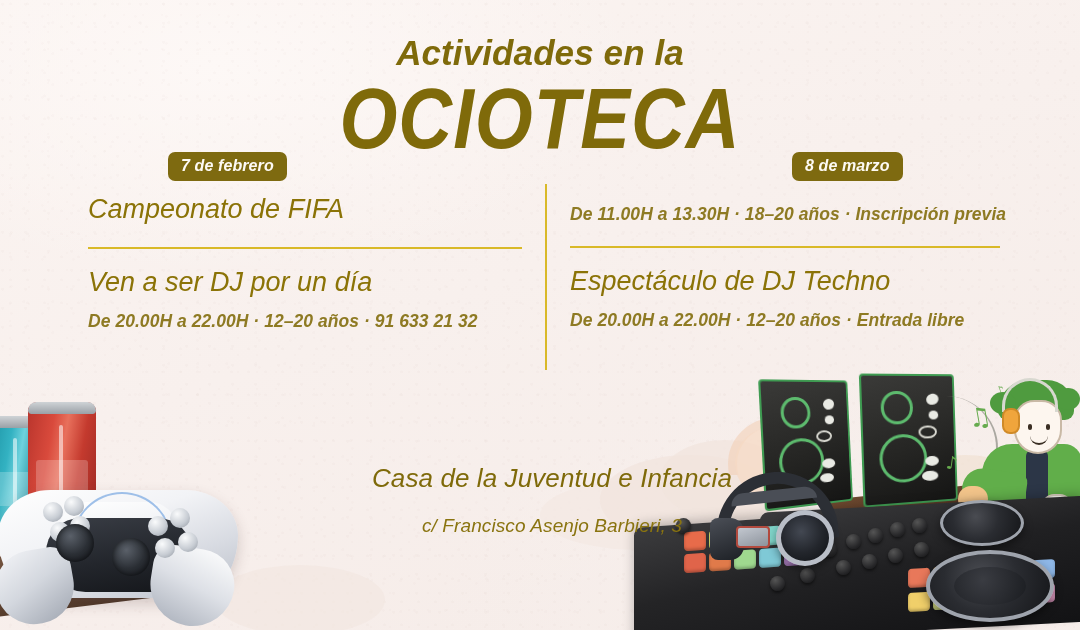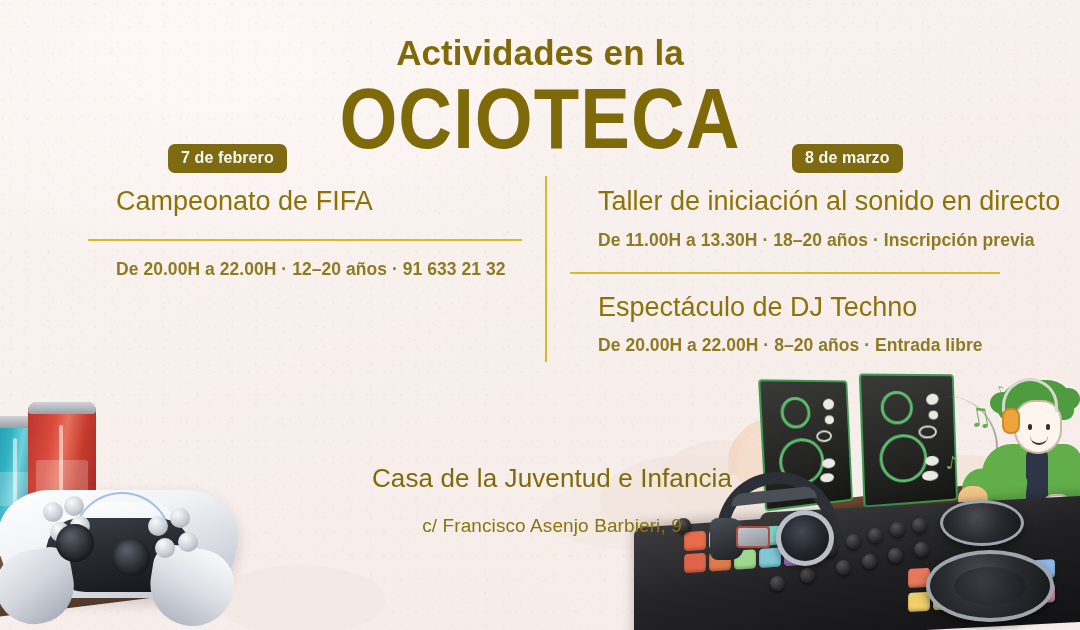--- a/index.html
+++ b/index.html
@@ -13,20 +13,21 @@
 
   
   #poster {
     position:absolute; inset:0;
     width:1080px; height:630px;
     background:
       radial-gradient(ellipse 600px 300px at 20% 10%, #fdf8f6 0%, rgba(253,248,246,0) 70%),
       radial-gradient(ellipse 700px 400px at 85% 95%, #f7efec 0%, rgba(247,239,236,0) 70%),
       linear-gradient(160deg,#fbf4f1 0%, #f8f0ed 45%, #f5ebe7 100%);
     overflow:hidden;
+    font-style:italic;
   }
   .grain {
     position:absolute; inset:0;
     opacity:.5;
     background-image:
       radial-gradient(circle at 12% 22%, rgba(200,175,165,.10) 0 1.4px, transparent 1.6px),
       radial-gradient(circle at 37% 61%, rgba(200,175,165,.09) 0 1.2px, transparent 1.5px),
       radial-gradient(circle at 63% 17%, rgba(200,175,165,.10) 0 1.3px, transparent 1.6px),
       radial-gradient(circle at 82% 73%, rgba(200,175,165,.08) 0 1.4px, transparent 1.7px),
       radial-gradient(circle at 52% 88%, rgba(200,175,165,.09) 0 1.2px, transparent 1.5px);
@@ -56,39 +57,39 @@
     line-height:1.08;
   }
   .title-lg {
     font-family:"Liberation Sans Narrow","Liberation Sans",sans-serif;
     font-size:73px; font-weight:900; color:#7f6a0a;
     letter-spacing:1px; line-height:1.05; margin-top:2px;
     transform:scaleX(1.02) scaleY(1.18); transform-origin:center top;
   }
 
   
-  .cols { position:absolute; left:0; top:144px; width:1080px; height:230px; }
+  .cols { position:absolute; left:0; top:152px; width:1080px; height:230px; }
   .divider-v {
     position:absolute; left:545px; top:32px; width:2px; height:186px;
     background:#d9b928;
   }
   .col { position:absolute; top:0; }
   .col-left  { left:88px;  width:440px; }
   .col-right { left:570px; width:470px; }
 
   .badge-row { height:32px; }
   .badge {
     display:inline-block; background:#7e6a10; color:#fdfaf4;
     font-size:16px; font-weight:600; letter-spacing:.1px;
     padding:5px 13px 6px; border-radius:7px; white-space:nowrap;
   }
   .col-left  .badge-row { text-align:left;  padding-left:80px; }
   .col-right .badge-row { text-align:left;  padding-left:222px; }
 
-  .event { margin-top:0;margin-left:28px; }
+  .event { margin-top:0; }
   .ev-title {
     font-size:27px; font-weight:400; color:#8b7307;
     line-height:1.25; letter-spacing:0px; white-space:nowrap;
   }
   .ev-meta {
     font-size:17.5px; font-weight:600; color:#8e7a23;
     line-height:1.3; margin-top:10px; letter-spacing:.05px; white-space:nowrap;
   }
   .divider-h {
     height:2px; background:#d9b928; margin:20px 0 17px 0;
@@ -348,43 +349,43 @@
 
     <div class="col col-left">
       <div class="badge-row">
         <span class="badge">7 de febrero</span>
       </div>
       <div class="event ev1">
         <div class="ev-title">Campeonato de FIFA</div>
       </div>
       <div class="divider-h"></div>
       <div class="event">
+        <div class="ev-title">Ven a ser DJ por un día</div>
         <div class="ev-meta">De 20.00H a 22.00H · 12–20 años · 91 633 21 32</div>
       </div>
     </div>
 
     <div class="col col-right">
       <div class="badge-row">
         <span class="badge">8 de marzo</span>
       </div>
       <div class="event ev1">
-        <div class="ev-title">Taller de iniciación al sonido en directo</div>
         <div class="ev-meta">De 11.00H a 13.30H · 18–20 años · Inscripción previa</div>
       </div>
       <div class="divider-h"></div>
       <div class="event">
         <div class="ev-title">Espectáculo de DJ Techno</div>
-        <div class="ev-meta">De 20.00H a 22.00H · 8–20 años · Entrada libre</div>
+        <div class="ev-meta">De 20.00H a 22.00H · 12–20 años · Entrada libre</div>
       </div>
     </div>
   </div>
 
   <div class="footer">
     <div class="venue">Casa de la Juventud e Infancia</div>
-    <div class="address">c/ Francisco Asenjo Barbieri, 9</div>
+    <div class="address">c/ Francisco Asenjo Barbieri, 3</div>
   </div>
 
   <div class="art-left">
     <div class="can can-teal">
       <div class="can-top"></div>
       <div class="can-lbl"></div>
       <div class="can-strip"></div>
     </div>
     <div class="can can-red">
       <div class="can-top"></div>

